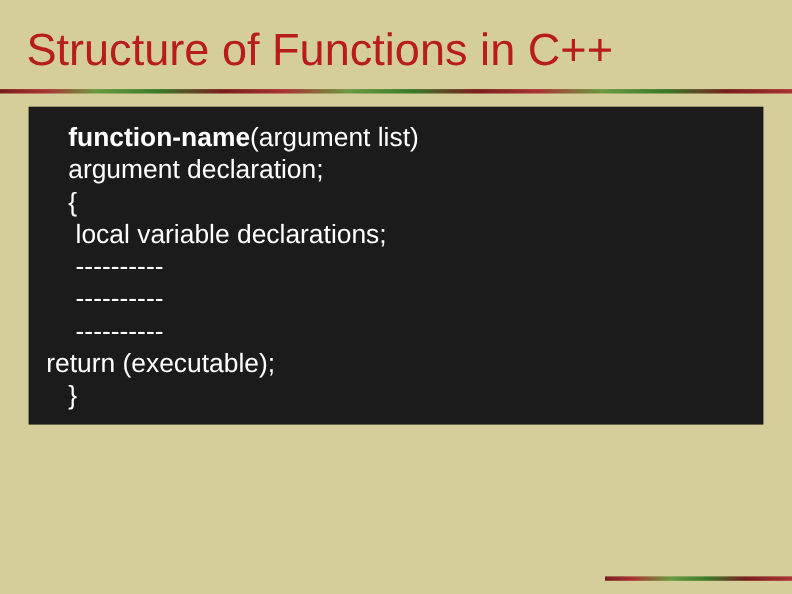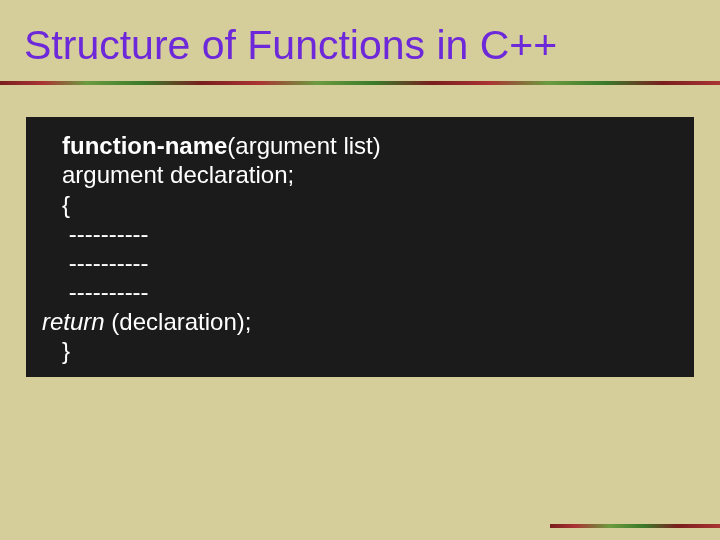--- a/index.html
+++ b/index.html
@@ -7,45 +7,45 @@
   body {
     background: #d5cd9a;
     font-family: Arial, Helvetica, sans-serif;
     position: relative;
     overflow: hidden;
   }
   .title {
     padding: 22px 20px 12px 24px;
     font-size: 41px;
     font-weight: 400;
-    color: #6d28d9;
+    color: #b91c1c;
     letter-spacing: 0px;
   }
   .hr-band {
     height: 4px;
     width: 100%;
     background: linear-gradient(to right,
       #7a1e1e 0%, #a33 6%, #6b9b3f 12%, #3a7a2a 20%,
       #7a1e1e 28%, #a33 36%, #6b9b3f 44%, #3a7a2a 52%,
       #7a1e1e 60%, #a33 68%, #6b9b3f 76%, #3a7a2a 84%,
       #7a1e1e 92%, #a33 100%);
     filter: blur(0.6px);
   }
   .codebox {
-    margin: 32px 26px 0 26px;
+    margin: 12px 26px 0 26px;
     background: #1b1b1b;
     color: #fff;
     padding: 14px 16px 12px 16px;
     font-size: 24px;
     line-height: 1.22;
     font-weight: 400;
   }
   .row { white-space: pre; }
   .bold { font-weight: 700; }
-  .italic { font-style: italic; }
+  .italic { }
   .footer-band {
     position: absolute;
     left: 0; right: 0; bottom: 0;
     height: 18px;
     display: flex;
     justify-content: flex-end;
   }
   .footer-stripe {
     width: 170px;
     height: 4px;
@@ -60,22 +60,23 @@
 </head>
 <body>
 
 <div class="title">Structure of Functions in C++</div>
 <div class="hr-band"></div>
 
 <div class="codebox">
   <div class="row">   <span class="bold">function-name</span><span>(argument list)</span></div>
   <div class="row">   <span>argument declaration;</span></div>
   <div class="row">   <span>{</span></div>
+  <div class="row">   <span> local variable declarations;</span></div>
   <div class="row">   <span> ----------</span></div>
   <div class="row">   <span> ----------</span></div>
   <div class="row">   <span> ----------</span></div>
-  <div class="row"><span class="italic">return</span><span> (declaration);</span></div>
+  <div class="row"><span class="italic">return</span><span> (executable);</span></div>
   <div class="row">   <span>}</span></div>
 </div>
 
 <div class="footer-band">
   <div class="footer-stripe"></div>
 </div>
 
 </body></html>

